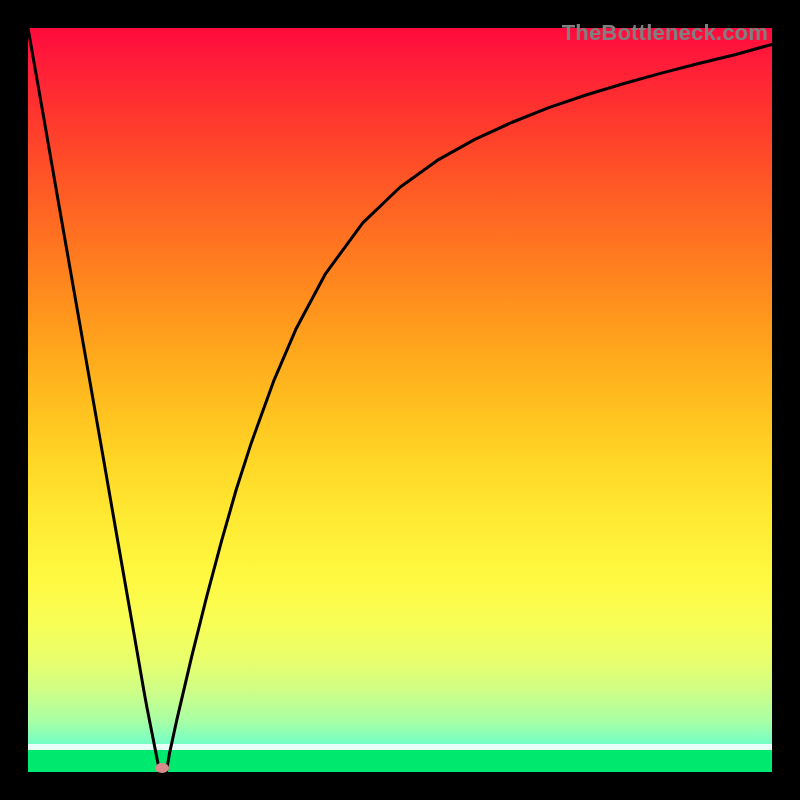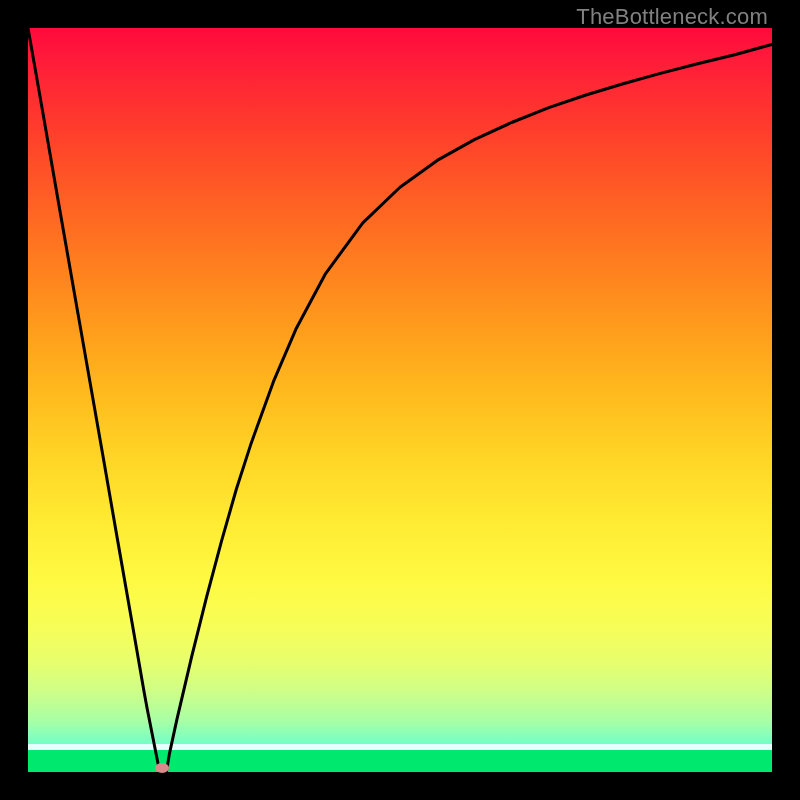--- a/index.html
+++ b/index.html
@@ -65,25 +65,25 @@
   }
   .marker {
     position: absolute;
     width: 14px;
     height: 10px;
     border-radius: 50%;
     background: #d98b8b;
   }
   .watermark {
     position: absolute;
-    top: 4px;
+    top: 20px;
     right: 32px;
     color: #808080;
     font-size: 22px;
-    font-weight: 400;
+    font-weight: 700;
     letter-spacing: 0.2px;
     text-align: right;
   }
 </style>
 </head>
 <body>
 
 <div class="chart-area">
   <div class="gradient-bg"></div>
   <div class="white-band"></div>

